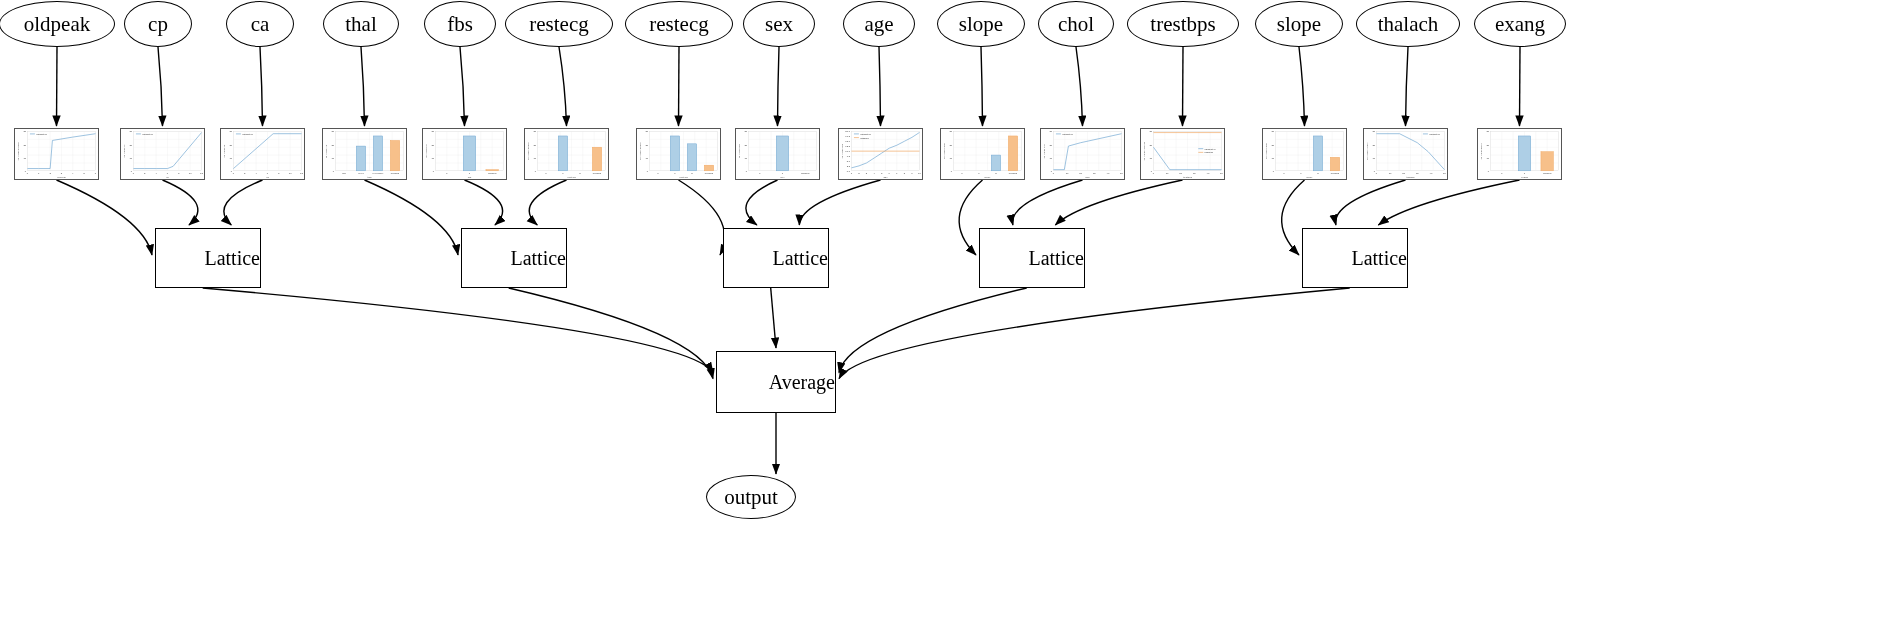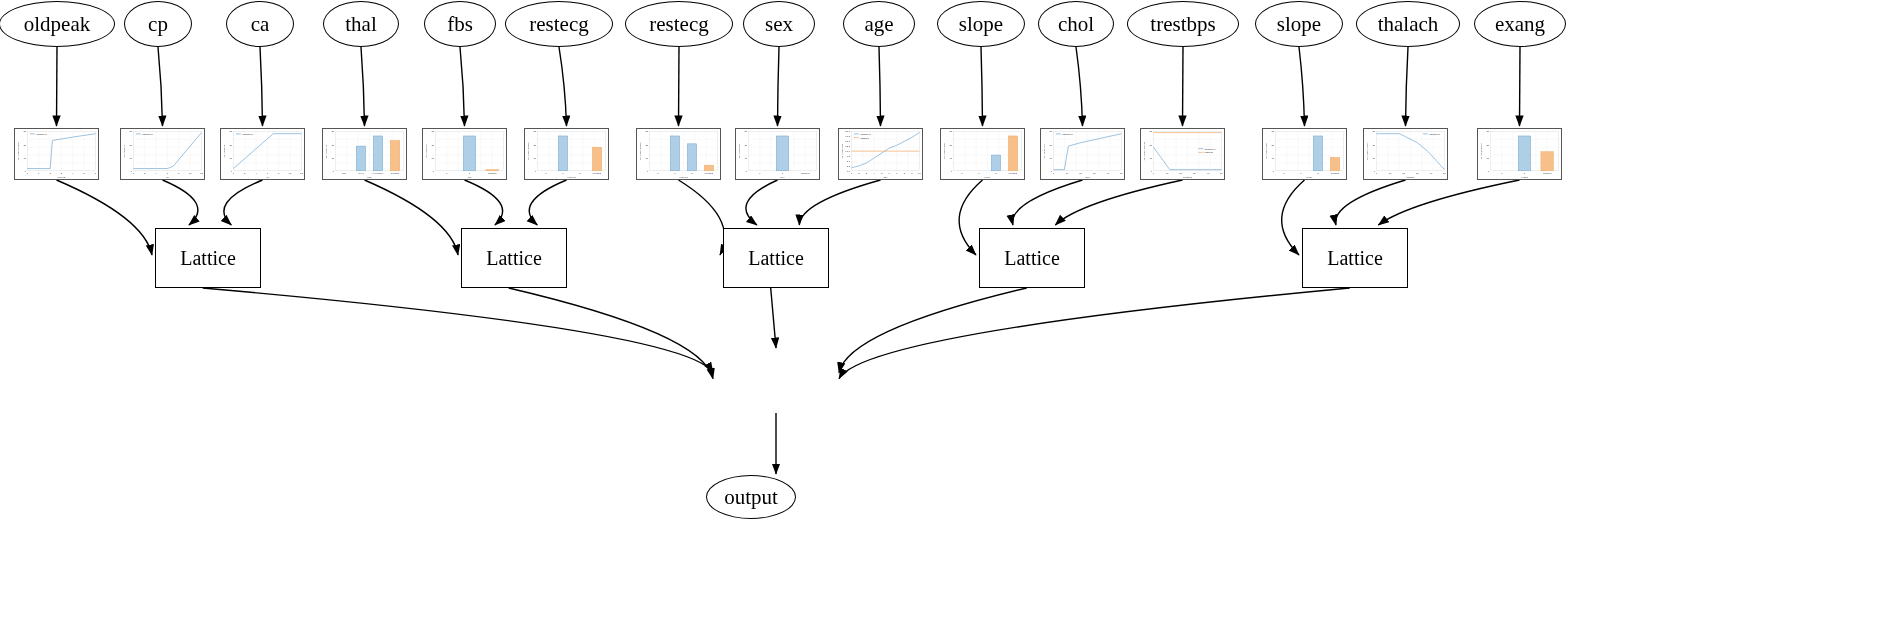--- a/index.html
+++ b/index.html
@@ -8,21 +8,21 @@
   svg#edges{position:absolute;left:0;top:0;width:1884px;height:627px;pointer-events:none;}
 
   .node-ellipse{
     position:absolute;border:1.4px solid #000;border-radius:50%;
     background:#fff;display:flex;align-items:center;justify-content:center;
     font-family:"Liberation Serif",serif;font-size:21px;color:#000;
     box-sizing:border-box;z-index:3;
   }
   .node-box{
     position:absolute;border:1.4px solid #000;background:#fff;
-    display:flex;align-items:center;justify-content:center;
+    display:flex;align-items:center;justify-content:flex-end;
     font-family:"Liberation Serif",serif;font-size:20px;color:#000;
     box-sizing:border-box;z-index:3;
   }
   .plot-card{
     position:absolute;border:1.5px solid #555;background:#fff;
     box-sizing:border-box;z-index:2;overflow:hidden;
   }
   .plot-card svg{display:block;width:100%;height:100%;}
 </style>
 </head>
@@ -127,20 +127,23 @@
     </div>
     <div class="node-box" style="left: 723px; top: 228px; width: 106px; height: 60px;">
       <span>Lattice</span>
     </div>
     <div class="node-box" style="left: 979px; top: 228px; width: 106px; height: 60px;">
       <span>Lattice</span>
     </div>
     <div class="node-box" style="left: 1302px; top: 228px; width: 106px; height: 60px;">
       <span>Lattice</span>
     </div>
+    <div class="node-box" style="left: 716px; top: 351px; width: 120px; height: 62px;">
+      <span>Average</span>
+    </div>
     <div class="node-ellipse" style="left: 706px; top: 475px; width: 90px; height: 44px;">
       <span>output</span>
     </div>
     <div class="plot-card" style="left: 14px; top: 128px; width: 85px; height: 52px;">
       <svg viewBox="0 0 200 122" preserveAspectRatio="none">
         <rect x="30" y="6" width="164" height="96" fill="#fff" stroke="#cccccc" stroke-width="0.8"></rect>
         <line x1="57.33333333333333" y1="6" x2="57.33333333333333" y2="102" stroke="#eeeeee" stroke-width="0.8"></line>
         <line x1="84.66666666666666" y1="6" x2="84.66666666666666" y2="102" stroke="#eeeeee" stroke-width="0.8"></line>
         <line x1="112" y1="6" x2="112" y2="102" stroke="#eeeeee" stroke-width="0.8"></line>
         <line x1="139.33333333333331" y1="6" x2="139.33333333333331" y2="102" stroke="#eeeeee" stroke-width="0.8"></line>

